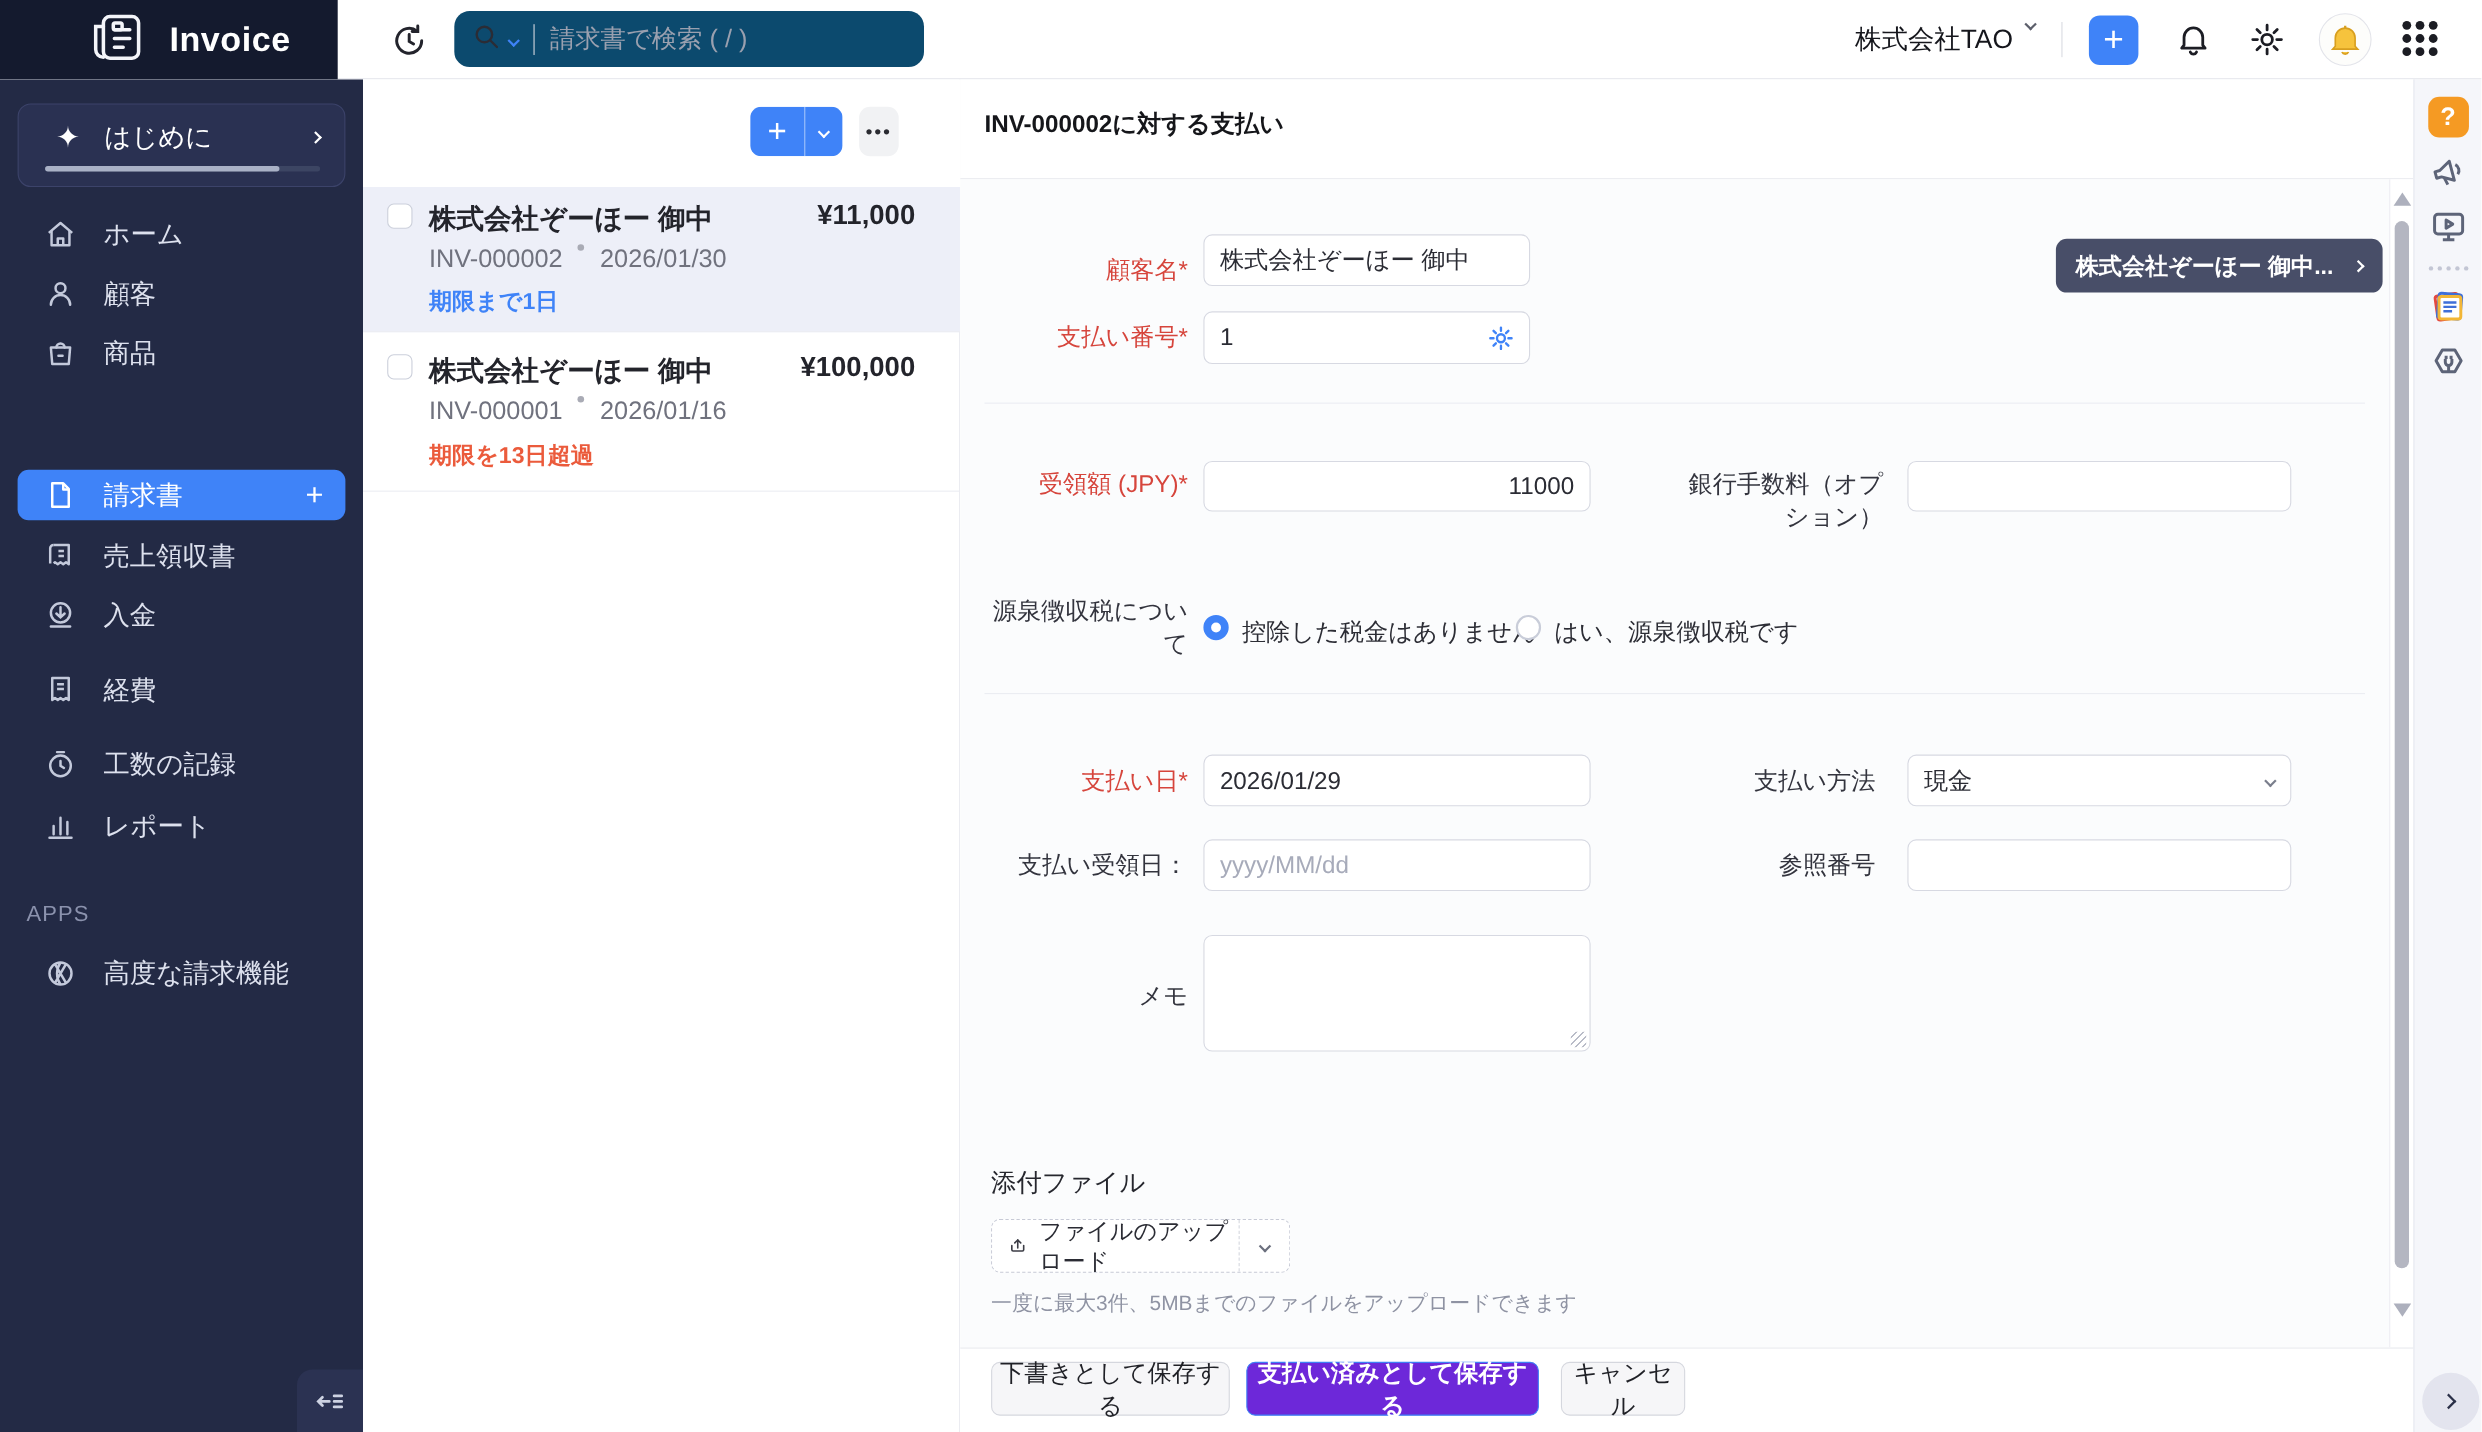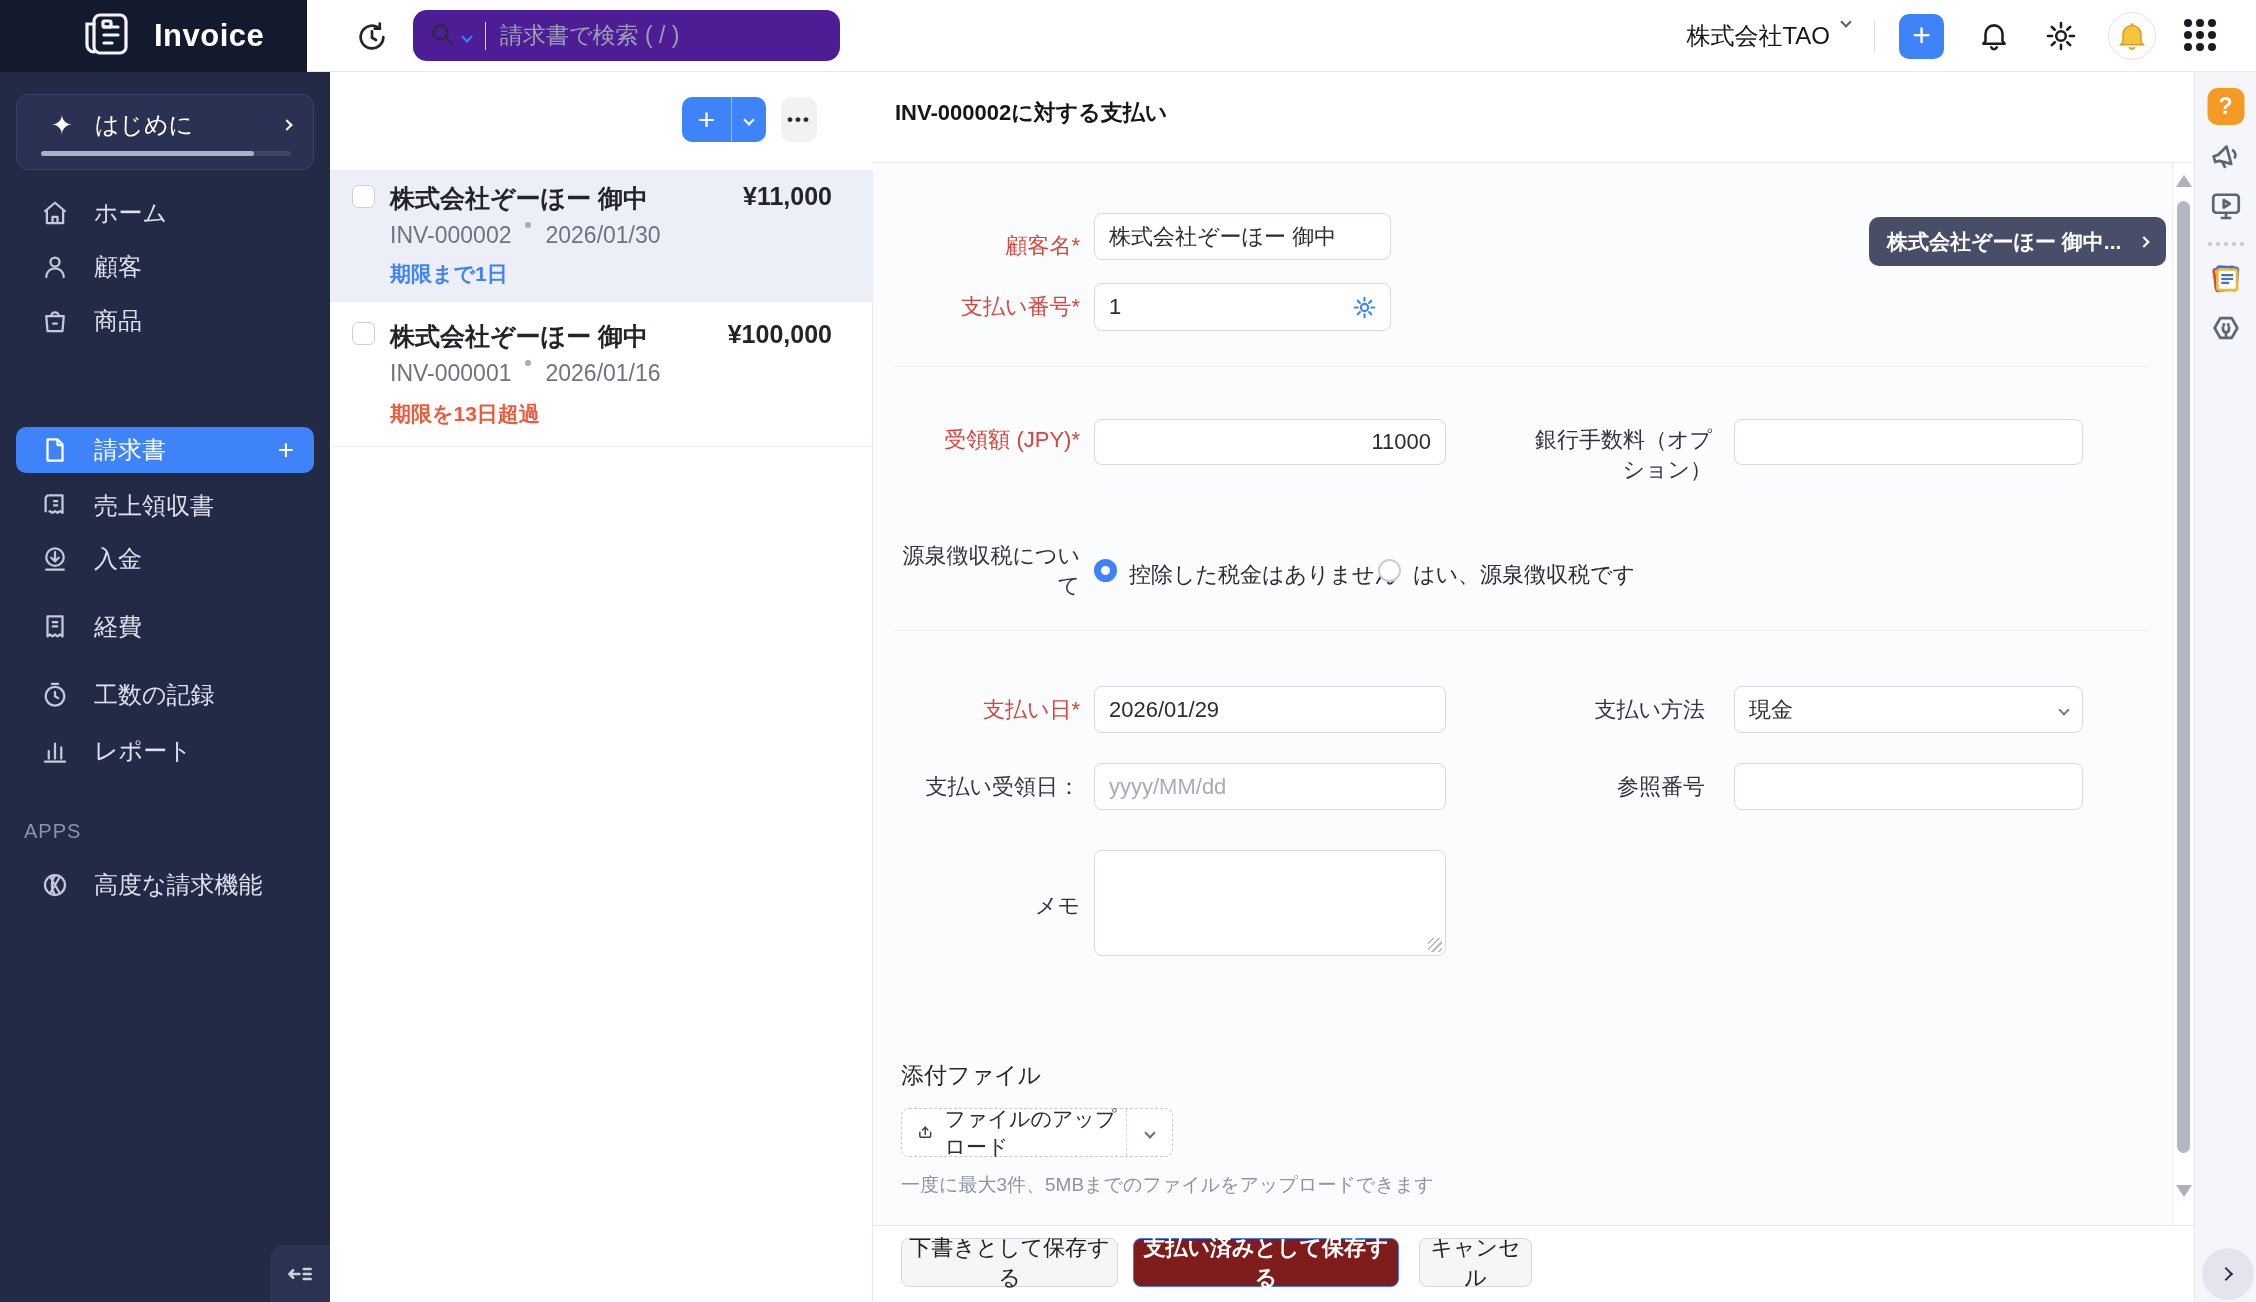--- a/index.html
+++ b/index.html
@@ -9,21 +9,21 @@
 
   
   .topbar { position:absolute; left:0; top:0; width:2256px; height:72px; background:#fff;
             border-bottom:1px solid #e7e8ee; z-index:5; }
   .logo-area { position:absolute; left:0; top:0; width:307px; height:72px; background:#141a2e;
                display:flex; align-items:center; }
   .logo-icon { margin-left:80px; color:#f4f5fa; }
   .logo-text { margin-left:22px; color:#fff; font-size:31px; font-weight:600; letter-spacing:.5px; }
   .tb-refresh { position:absolute; left:352px; top:17px; width:40px; height:40px; color:#23242c;
                 display:flex; align-items:center; justify-content:center; cursor:pointer; }
-  .searchbox { position:absolute; left:413px; top:10px; width:427px; height:51px; background:#4c1d95;
+  .searchbox { position:absolute; left:413px; top:10px; width:427px; height:51px; background:#0c4a6e;
                border-radius:14px; display:flex; align-items:center; padding:0 16px; }
   .searchbox .mag { color:#2b2c35; }
   .searchbox .chev { color:#3f83f8; margin:3px 0 0 8px; }
   .searchbox .sep { width:1px; height:28px; background:#d5d8e0; margin:0 14px 0 14px; }
   .search-ph { color:#9aa0af; font-size:23px; }
   .tb-right { position:absolute; right:0; top:0; height:72px; display:flex; align-items:center; }
   .org-switch { display:flex; align-items:flex-start; font-size:24px; color:#15161c; cursor:pointer; }
   .org-switch .chev { color:#5c5f6b; margin-left:12px; margin-top:-2px; }
   .tb-divider { width:1px; height:32px; background:#d9dbe2; margin:0 24px; }
   .tb-plus { width:45px; height:45px; border-radius:10px; background:#3f83f8; color:#fff;
@@ -118,21 +118,21 @@
   .upload-main svg { margin-right:10px; color:#3c3d46; }
   .upload-dd { width:46px; height:100%; border-left:1.5px dashed #d4d7df; display:flex; align-items:center;
                justify-content:center; color:#6b6f7d; }
   .upload-note { position:absolute; left:28px; top:1100px; font-size:19px; color:#8f93a3; }
 
   .footerbar { position:absolute; left:0; top:1153px; width:1321px; height:77px; background:#fff;
                border-top:1px solid #e8e9ee; }
   .btn { position:absolute; top:12px; height:49px; border-radius:8px; font-size:22px; font-family:inherit;
          display:flex; align-items:center; justify-content:center; cursor:pointer; }
   .btn.gray { background:#f6f6f8; border:1px solid #d5d7de; color:#1f2026; }
-  .btn.blue { background:#7f1d1d; border:1px solid #3d7ff5; color:#fff; font-weight:600; }
+  .btn.blue { background:#6d28d9; border:1px solid #3d7ff5; color:#fff; font-weight:600; }
 
   
   .scrollcol { position:absolute; left:1299px; top:91px; width:22px; height:1062px; background:#fff;
                border-left:1px solid #ededf3; }
   .sc-up { position:absolute; left:3px; top:12px; width:0; height:0; border-left:8px solid transparent;
            border-right:8px solid transparent; border-bottom:12px solid #adb0bd; cursor:pointer; }
   .sc-down { position:absolute; left:3px; top:1022px; width:0; height:0; border-left:8px solid transparent;
              border-right:8px solid transparent; border-top:12px solid #adb0bd; cursor:pointer; }
   .sc-thumb { position:absolute; left:4px; top:38px; width:13px; height:952px; border-radius:7px; background:#b4b6c1; cursor:pointer; }
 

